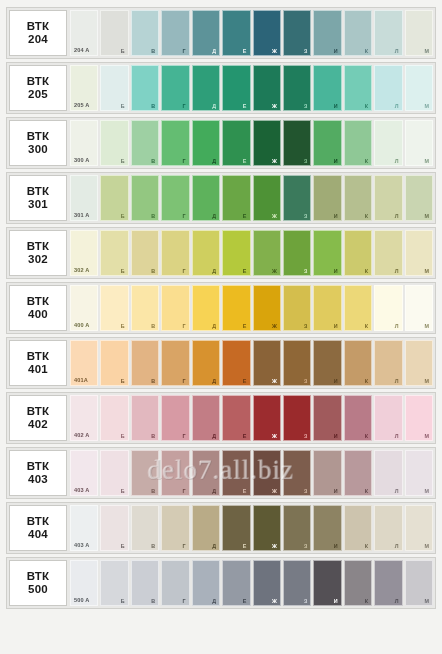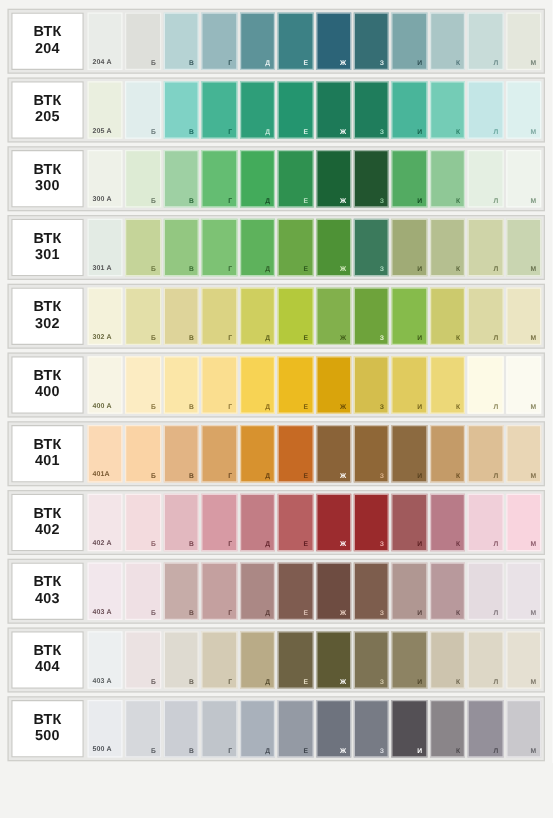--- a/index.html
+++ b/index.html
@@ -596,13 +596,14 @@
           <span class="swatch-code" style="color: rgb(74, 70, 74);">К</span>
         </div>
         <div class="swatch" style="background: rgb(148, 144, 154);">
           <span class="swatch-code" style="color: rgb(80, 77, 85);">Л</span>
         </div>
         <div class="swatch" style="background: rgb(201, 200, 204);">
           <span class="swatch-code" style="color: rgb(106, 106, 111);">М</span>
         </div>
       </div>
     </div>
+    <div id="watermark" style="top: 455px;">delo7.all.biz</div>
 </div>
 
 </body></html>

